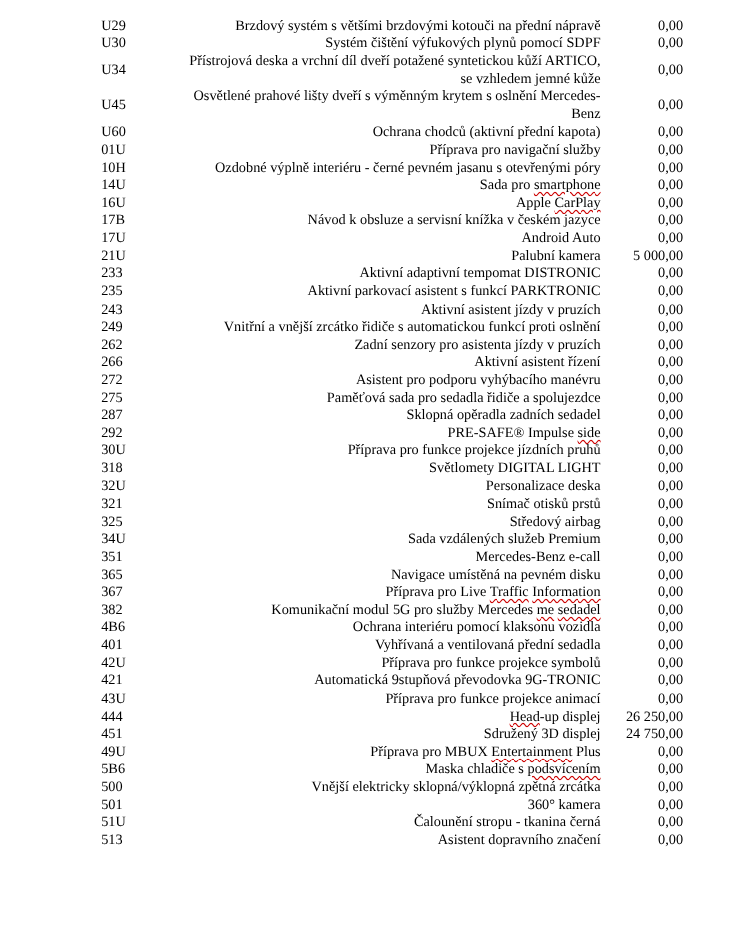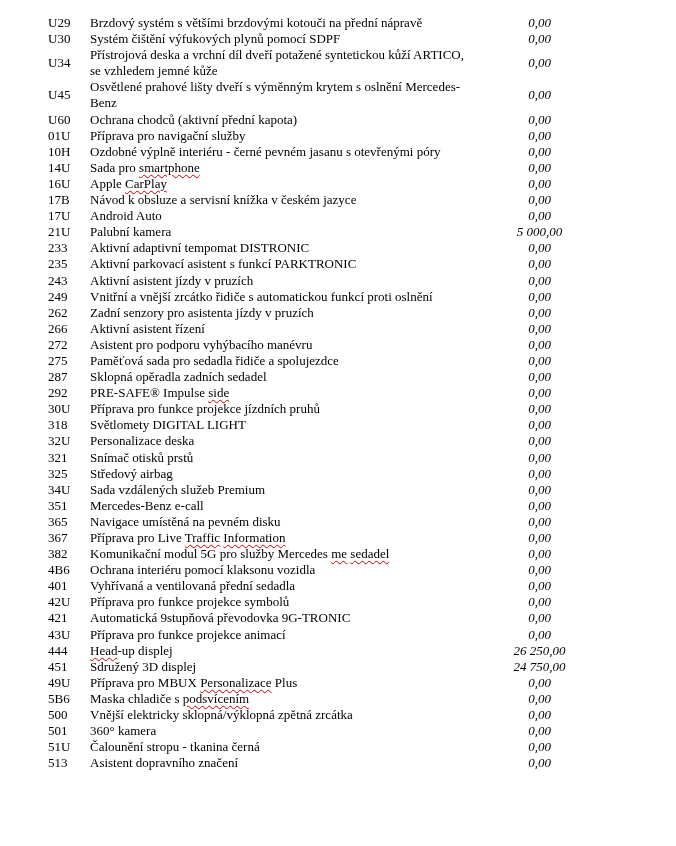--- a/index.html
+++ b/index.html
@@ -14,45 +14,44 @@
     width: 676px;
     height: 846px;
     background: #ffffff;
     color: #000000;
     font-family: "Liberation Serif", serif;
     box-sizing: border-box;
     padding-top: 15px;
   }
   table.options {
     border-collapse: collapse;
-    margin-left: 48px;
+    margin-left: 92px;
     table-layout: fixed;
     width: 529px;
   }
   table.options td {
     font-size: 13px;
     line-height: 16.1px;
     padding: 0;
     vertical-align: middle;
     color: #000000;
   }
   td.code {
     width: 42px;
     text-align: left;
     white-space: nowrap;
   }
   td.desc {
     width: 412px;
-    text-align: left;
+    text-align: right;
   }
   td.price {
     width: 75px;
-    text-align: center;
+    text-align: right;
     white-space: nowrap;
-    font-style: italic;
   }
   .ln { white-space: nowrap; }
   .sq {
     text-decoration: underline;
     text-decoration-style: wavy;
     text-decoration-color: #cc0000;
     text-decoration-thickness: 1px;
     text-underline-offset: 2px;
   }
 </style>
@@ -252,21 +251,21 @@
           <td class="desc"><span class="ln"><span class="sq">Head</span><span>-up displej</span></span></td>
           <td class="price">26 250,00</td>
         </tr>
         <tr>
           <td class="code">451</td>
           <td class="desc"><span class="ln"><span>Sdružený 3D displej</span></span></td>
           <td class="price">24 750,00</td>
         </tr>
         <tr>
           <td class="code">49U</td>
-          <td class="desc"><span class="ln"><span>Příprava pro MBUX </span><span class="sq">Personalizace</span><span> Plus</span></span></td>
+          <td class="desc"><span class="ln"><span>Příprava pro MBUX </span><span class="sq">Entertainment</span><span> Plus</span></span></td>
           <td class="price">0,00</td>
         </tr>
         <tr>
           <td class="code">5B6</td>
           <td class="desc"><span class="ln"><span>Maska chladiče s </span><span class="sq">podsvícením</span></span></td>
           <td class="price">0,00</td>
         </tr>
         <tr>
           <td class="code">500</td>
           <td class="desc"><span class="ln"><span>Vnější elektricky sklopná/výklopná zpětná zrcátka</span></span></td>

